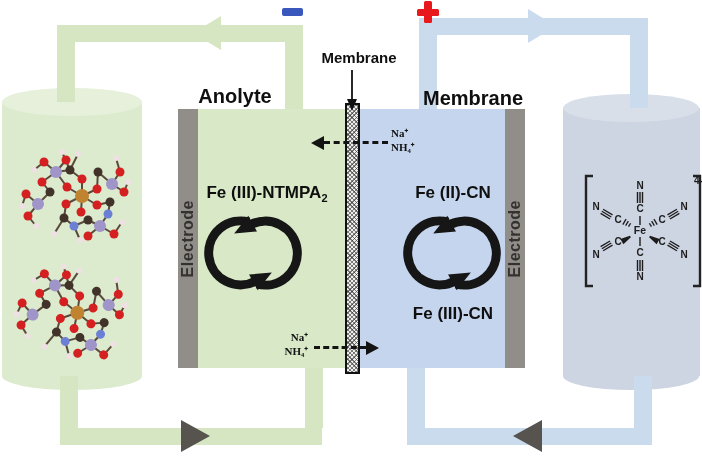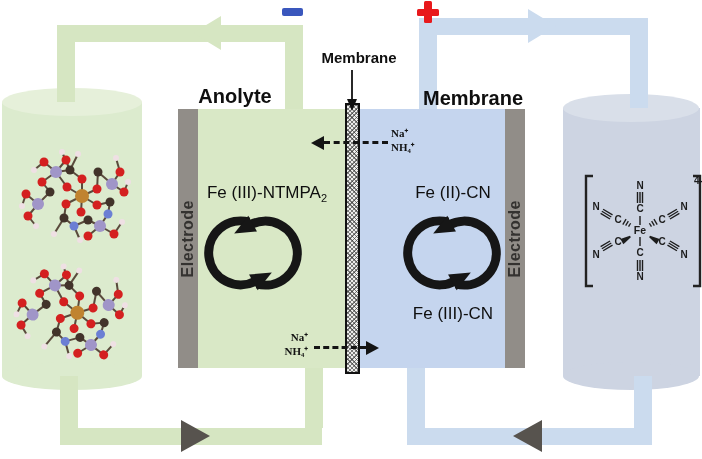--- a/index.html
+++ b/index.html
@@ -20,21 +20,21 @@
   .vtext{writing-mode:vertical-rl;transform:rotate(180deg);font-weight:700;font-size:16px;color:#343230;letter-spacing:.5px;}
   .anolyte-fill{background:#d9e8c6;}
   .catholyte-fill{background:#c5d5ee;}
   .membrane{background-color:#ededeb;
     background-image:repeating-linear-gradient(45deg,rgba(45,45,45,.6) 0 1px,transparent 1px 3px),
                      repeating-linear-gradient(135deg,rgba(45,45,45,.6) 0 1px,transparent 1px 3px);
     border:2px solid #111;box-sizing:border-box;}
   
   .title{font-weight:700;font-size:20px;text-align:center;color:#0f0f0f;}
   .mem-label{font-weight:700;font-size:15px;text-align:center;color:#0f0f0f;}
-  .species{font-weight:400;font-size:17px;text-align:center;white-space:nowrap;color:#0f0f0f;}
+  .species{font-weight:700;font-size:17px;text-align:center;white-space:nowrap;color:#0f0f0f;}
   .species sub{font-size:11px;}
   .ions{font-family:"Liberation Serif",serif;font-weight:700;font-size:11px;line-height:14px;color:#121212;}
   .ions span{display:block;}
   
   .dash{height:0;border-top:3px dashed #141414;}
   .dhead-left{width:0;height:0;border-top:7px solid transparent;border-bottom:7px solid transparent;border-right:13px solid #141414;}
   .dhead-right{width:0;height:0;border-top:7px solid transparent;border-bottom:7px solid transparent;border-left:13px solid #141414;}
   
   .minus-bar{background:#3a57bd;border-radius:2px;}
   .plus-bar{background:#e8191c;border-radius:1.5px;}

